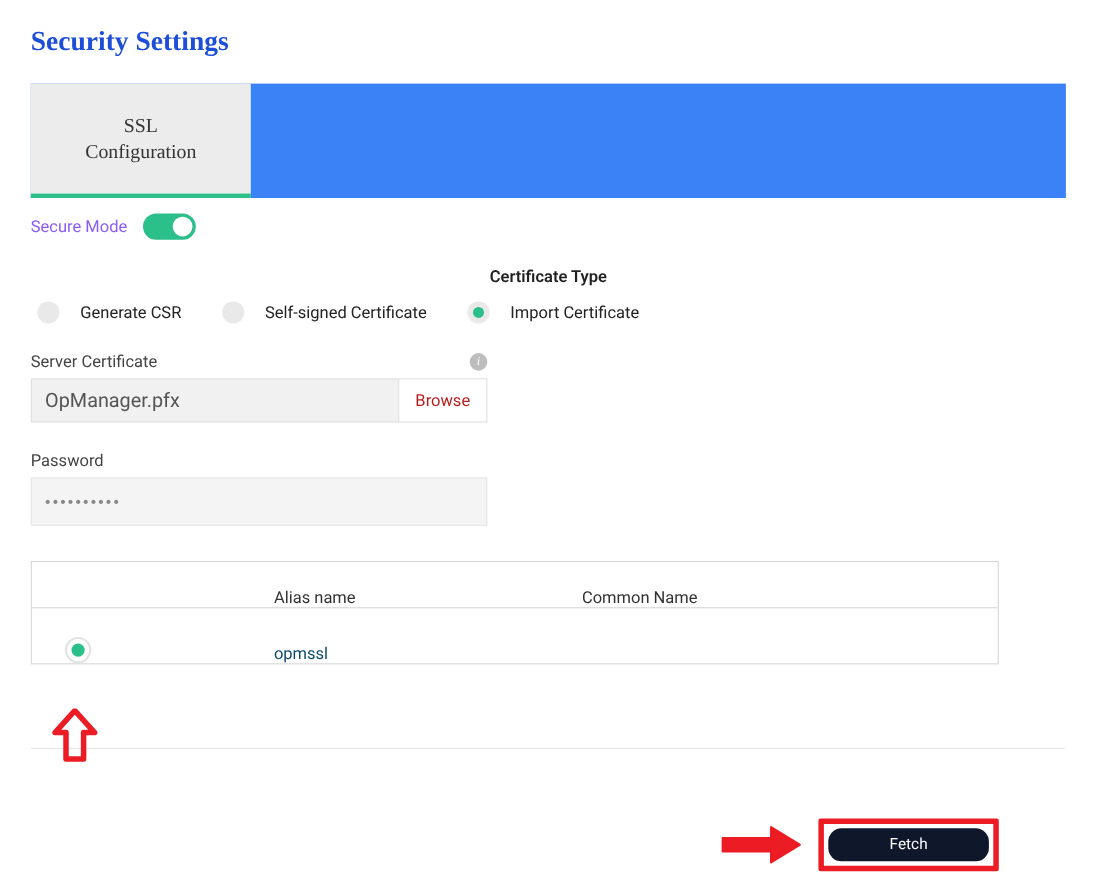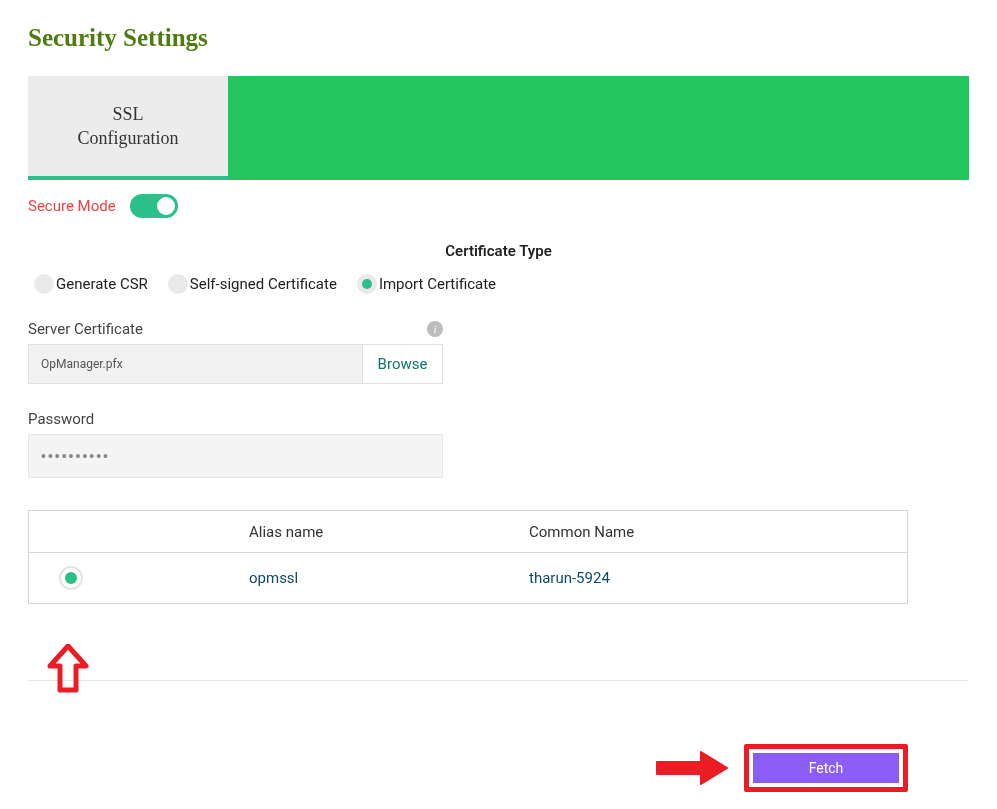--- a/index.html
+++ b/index.html
@@ -9,26 +9,26 @@
     width: 997px;
     height: 809px;
     padding: 24px 28px;
     color: #222;
     position: relative;
   }
   .page-title {
     font-family: Georgia, "Times New Roman", serif;
     font-size: 25px;
     font-weight: 700;
-    color: #4d7c0f;
+    color: #1d4ed8;
     margin-bottom: 24px;
   }
   .tabs {
     display: flex;
-    background: #22c55e;
+    background: #3b82f6;
     height: 104px;
     width: 941px;
   }
   .tab {
     width: 200px;
     display: flex;
     align-items: center;
     justify-content: center;
     text-align: center;
     font-family: Georgia, "Times New Roman", serif;
@@ -41,21 +41,21 @@
   .tab.active {
     background: #ececec;
     border-bottom: 4px solid #2bbf8a;
   }
   .secure-row {
     display: flex;
     align-items: center;
     gap: 14px;
     margin-top: 14px;
     font-size: 15px;
-    color: #ef4444;
+    color: #8b5cf6;
   }
   .toggle {
     width: 48px;
     height: 24px;
     border-radius: 12px;
     background: #2bbf8a;
     position: relative;
     cursor: pointer;
   }
   .toggle-knob {
@@ -71,21 +71,21 @@
     font-size: 15px;
     font-weight: 600;
     color: #222;
     margin-top: 24px;
     margin-bottom: 14px;
     text-align: center;
   }
   .radio-row {
     display: flex;
     align-items: center;
-    gap: 2px;
+    gap: 19px;
     font-size: 15px;
     color: #222;
   }
   .radio {
     width: 20px;
     height: 20px;
     border-radius: 50%;
     background: #e9e9e9;
     position: relative;
     cursor: pointer;
@@ -135,52 +135,52 @@
     height: 40px;
     background: #f1f1f1;
     border: 1px solid #e0e0e0;
     align-items: stretch;
   }
   .file-name {
     flex: 1;
     padding: 16px 12px;
     display: flex;
     align-items: center;
-    font-size: 12px;
+    font-size: 18px;
     color: #555;
   }
   .browse-btn {
     width: 80px;
     background: #ffffff;
     border-left: 1px solid #e0e0e0;
     display: flex;
     align-items: center;
     justify-content: center;
-    color: #0f766e;
+    color: #b91c1c;
     font-size: 15px;
     cursor: pointer;
   }
   .pwd-input {
     width: 415px;
     height: 44px;
     background: #f4f4f4;
     border: 1px solid #e6e6e6;
     padding: 0 12px;
     font-size: 14px;
     color: #888;
     letter-spacing: 2px;
   }
   .table-wrap {
     margin-top: 32px;
     width: 880px;
     border: 1px solid #d6d6d6;
   }
   .thead, .trow {
     display: flex;
-    align-items: center;
+    align-items: flex-end;
   }
   .thead {
     height: 42px;
     border-bottom: 1px solid #d6d6d6;
     font-size: 15px;
     color: #333;
   }
   .trow {
     height: 50px;
     font-size: 15px;
@@ -220,27 +220,28 @@
     left: 744px;
     width: 164px;
     height: 48px;
     border: 5px solid #ec1c24;
     border-radius: 2px;
     padding: 4px;
   }
   .fetch-btn {
     width: 100%;
     height: 100%;
-    background: #8b5cf6;
+    background: #0f172a;
     color: #fff;
     display: flex;
     align-items: center;
     justify-content: center;
     font-size: 14px;
     cursor: pointer;
+    border-radius: 12px;
   }
   
   .arrow-up {
     position: absolute;
     left: 46px;
     top: 644px;
     width: 44px;
     height: 50px;
     pointer-events: none;
   }
@@ -302,21 +303,20 @@
   <div class="thead">
     <div class="col-sel"></div>
     <div class="col-alias">Alias name</div>
     <div class="col-cn">Common Name</div>
   </div>
   <div class="trow">
     <div class="col-sel">
       <div class="table-radio selected"></div>
     </div>
     <div class="col-alias">opmssl</div>
-    <div class="col-cn">tharun-5924</div>
   </div>
 </div>
 
 <div class="divider"></div>
 
 <div class="fetch-wrap">
   <div class="fetch-btn">Fetch</div>
 </div>
 
 

